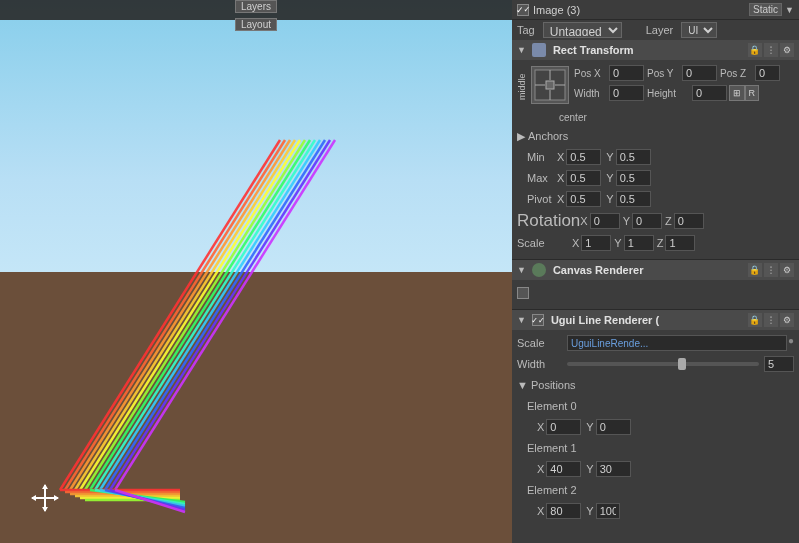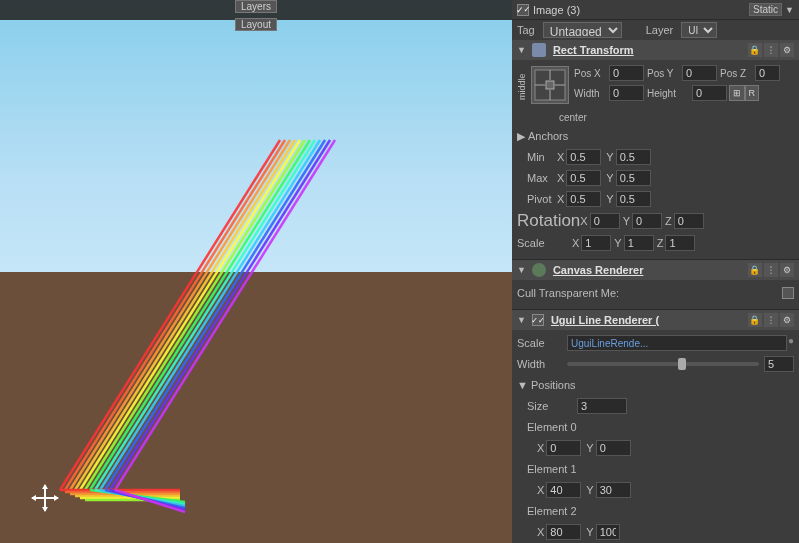--- a/index.html
+++ b/index.html
@@ -79,21 +79,20 @@
       display: flex;
       align-items: center;
       gap: 4px;
       cursor: pointer;
     }
 
     .section-title {
       font-weight: bold;
       color: #e0e0e0;
       font-size: 11px;
-      text-decoration: underline;
     }
 
     .section-body {
       padding: 4px 5px;
       background: #3c3c3c;
     }
 
     .row {
       display: flex;
       align-items: center;
@@ -432,21 +431,20 @@
       <span style="width:14px;height:14px;background:#5a7a5a;display:inline-block;border-radius:50%;margin-right:3px;"></span>
       <span class="section-title">Canvas Renderer</span>
       <div class="section-actions">
         <button class="icon-btn">🔒</button>
         <button class="icon-btn">⋮</button>
         <button class="icon-btn">⚙</button>
       </div>
     </div>
     <div class="section-body">
       <div class="row">
-        <span style="color:#bbb;font-size:11px;flex:1;">Cull Transparent Me:</span>
         <div class="checkbox" style="width:12px;height:12px;background:#555;border:1px solid #888;"></div>
       </div>
     </div>
   </div>
 
   <div class="section">
     <div class="section-header">
       <span class="collapse-arrow">▼</span>
       <div class="checkbox checked" style="width:12px;height:12px;background:#555;border:1px solid #888;font-size:8px;display:flex;align-items:center;justify-content:center;color:white;margin-right:3px;">✓</div>
       <span class="section-title">Ugui Line Renderer (</span>
@@ -470,24 +468,20 @@
         <span style="color:#bbb;font-size:11px;min-width:50px;">Width</span>
         <div class="slider-track" style="flex:1;height:4px;background:#555;border-radius:2px;position:relative;margin-right:5px;">
           <div class="slider-thumb" style="position:absolute;width:8px;height:12px;background:#aaa;border-radius:2px;top:-4px;left:60%;transform:translateX(-50%);"></div>
         </div>
         <input type="text" style="width: 30px;" value="5">
       </div>
 
       <div class="row">
         <span style="color:#bbb;font-size:11px;">▼ <span>Positions</span></span>
       </div>
-      <div class="row" style="margin-left:10px;">
-        <span style="color:#bbb;font-size:11px;min-width:50px;">Size</span>
-        <input type="text" style="width: 50px;" value="3">
-      </div>
 
       <div class="row" style="margin-left:10px;">
         <span style="color:#bbb;font-size:11px;">Element 0</span>
       </div>
       <div class="row" style="margin-left:20px;">
         <span style="color:#bbb;font-size:11px;margin-right:2px;">X</span>
         <input type="text" style="width: 35px;" value="0">
         <span style="color:#bbb;font-size:11px;margin-left:5px;margin-right:2px;">Y</span>
         <input type="text" style="width: 35px;" value="0">
       </div>

